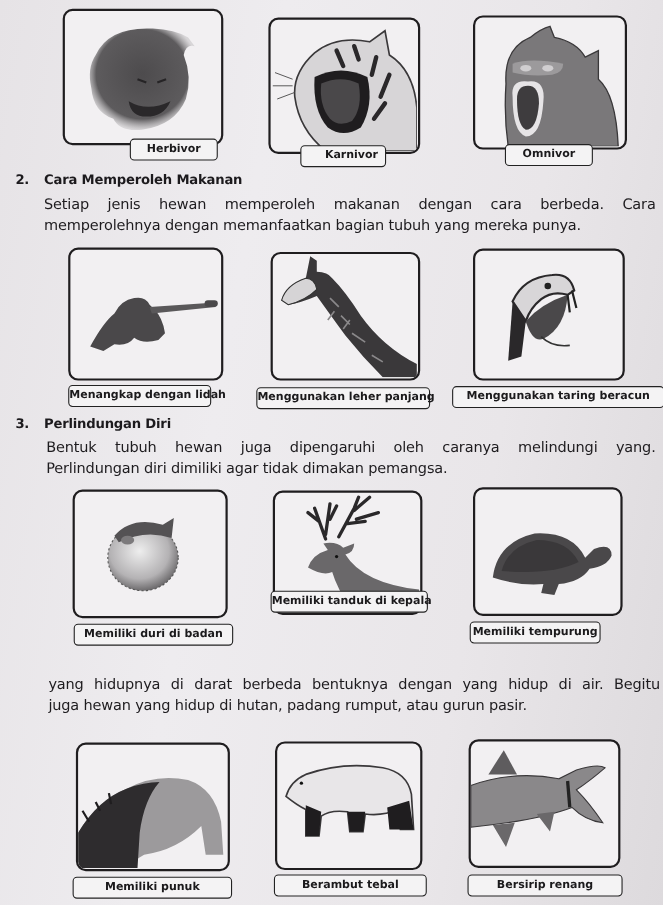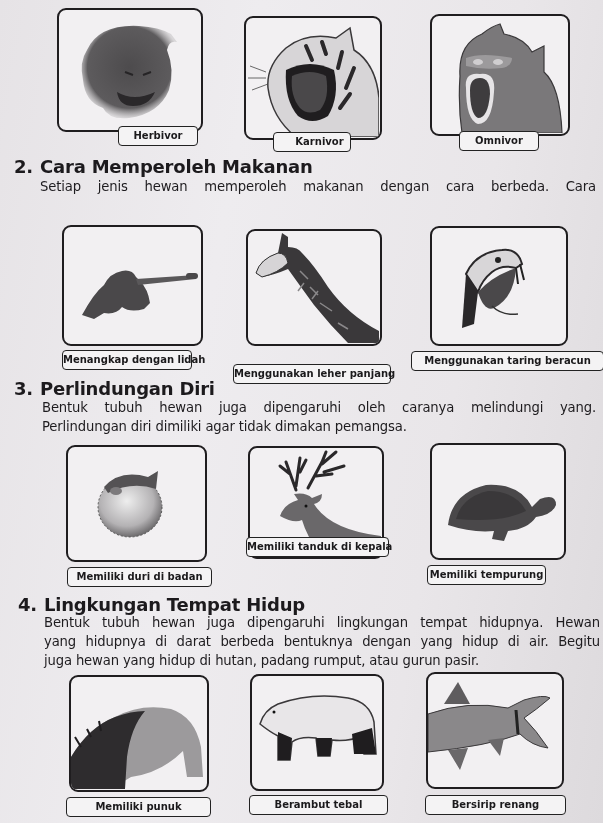--- a/index.html
+++ b/index.html
@@ -14,21 +14,21 @@
     position:absolute; border:2.5px solid #1f1d1f; border-radius:9px;
     background:#f2f0f2; overflow:hidden; box-sizing:border-box;
   }
   .label {
     position:absolute; border:1.5px solid #222; border-radius:4px;
     background:#f4f3f4; box-sizing:border-box;
     font-size:10px; font-weight:bold; text-align:center;
     line-height:17px; height:20px; white-space:nowrap; color:#1b1a1c;
   }
   .heading {
-    position:absolute; font-size:18px; font-weight:bold; color:#1c1a1d;
+    position:absolute; font-size:12px; font-weight:bold; color:#1c1a1d;
     letter-spacing:-0.2px;
   }
   .heading .num { display:inline-block; width:26px; }
   .para {
     position:absolute; font-size:13.2px; line-height:19px; color:#1e1c1f;
     text-align:justify; letter-spacing:-0.15px;
   }
   .para span { display:block; }
   .just { text-align:justify; text-align-last:justify; }
   svg { display:block; }
@@ -75,39 +75,40 @@
       <path d="M38 74 Q38 62 48 62 Q58 62 58 78 Q56 102 46 102 Q38 98 38 74Z" fill="#3e3c3e"></path>
     </svg>
   </div>
   <div class="label" style="left:459px;top:131px;width:80px;">Omnivor</div>
 
   <div class="heading" style="left:14px;top:156px;">
     <span class="num">2.</span><span>Cara Memperoleh Makanan</span>
   </div>
   <div class="para" style="left:40px;top:177px;width:556px;">
     <span class="just">Setiap jenis hewan memperoleh makanan dengan cara berbeda. Cara</span>
+    <span>memperolehnya dengan memanfaatkan bagian tubuh yang mereka punya.</span>
   </div>
 
   <div class="frame" style="left:62px;top:225px;width:141px;height:121px;">
     <svg width="136" height="116" viewBox="0 0 136 116">
       <path d="M18 88 Q30 66 40 58 Q46 46 58 44 Q68 42 72 50 L76 54 Q84 62 86 76 L80 82 Q66 86 58 80 Q52 88 40 86 L30 92 Z" fill="#4a484a"></path>
       <path d="M72 52 L132 48 L132 52 L74 58Z" fill="#5a585a"></path>
       <rect x="122" y="46" width="12" height="6" rx="3" fill="#4a484a"></rect>
     </svg>
   </div>
   <div class="label" style="left:62px;top:350px;width:130px;">Menangkap dengan lidah</div>
 
   <div class="frame" style="left:246px;top:229px;width:136px;height:117px;">
     <svg width="131" height="112" viewBox="0 0 131 112">
       <path d="M8 42 Q12 28 30 22 L34 2 L40 6 L40 16 Q50 16 54 22 Q66 34 80 56 Q100 84 131 100 L131 112 L100 112 Q82 94 66 74 Q50 52 40 38 Q26 44 14 46Z" fill="#3a383a"></path>
       <path d="M8 42 Q12 28 30 22 Q38 22 40 32 Q30 42 14 46Z" fill="#d6d4d6" stroke="#333" stroke-width="1"></path>
       <path d="M52 40 L60 48 M62 56 L70 64 M72 72 L84 80 M90 92 L100 98 M56 52 L50 60 M70 60 L64 68" stroke="#8a888a" stroke-width="1.5"></path>
     </svg>
   </div>
-  <div class="label" style="left:233px;top:364px;width:158px;">Menggunakan leher panjang</div>
+  <div class="label" style="left:233px;top:352px;width:158px;">Menggunakan leher panjang</div>
 
   <div class="frame" style="left:430px;top:226px;width:138px;height:120px;">
     <svg width="133" height="115" viewBox="0 0 133 115">
       <path d="M34 46 Q44 24 70 22 Q86 20 90 36 L84 40 Q70 36 60 44 Q50 52 46 64 Z" fill="#d8d6d8" stroke="#2a282a" stroke-width="2"></path>
       <circle cx="66" cy="32" r="3" fill="#222"></circle>
       <path d="M46 64 Q60 48 84 40 Q82 70 62 80 Q52 84 46 64Z" fill="#4a484a"></path>
       <path d="M84 40 L86 56 M88 36 L92 52" stroke="#222" stroke-width="2"></path>
       <path d="M60 78 Q70 88 86 86" stroke="#333" stroke-width="1.5" fill="none"></path>
       <path d="M34 46 L30 100 L42 96 L46 64Z" fill="#2a282a"></path>
     </svg>
@@ -148,25 +149,21 @@
   <div class="label" style="left:246px;top:537px;width:143px;">Memiliki tanduk di kepala</div>
 
   <div class="frame" style="left:430px;top:443px;width:136px;height:117px;">
     <svg width="131" height="112" viewBox="0 0 131 112">
       <path d="M16 80 Q20 48 54 40 Q88 38 100 62 L108 54 Q124 48 124 60 Q120 70 104 72 Q96 84 76 86 L72 96 L60 94 L62 86 Q40 88 16 80Z" fill="#4a484a"></path>
       <path d="M24 74 Q30 52 56 46 Q84 46 94 66 Q70 78 24 74Z" fill="#3a383a"></path>
     </svg>
   </div>
   <div class="label" style="left:427px;top:565px;width:119px;">Memiliki tempurung</div>
 
-  <div class="heading" style="left:18px;top:594px;">
-    <span class="num">4.</span><span>Lingkungan Tempat Hidup</span>
-  </div>
   <div class="para" style="left:44px;top:613px;width:556px;">
-    <span class="just">Bentuk tubuh hewan juga dipengaruhi lingkungan tempat hidupnya. Hewan</span>
     <span class="just">yang hidupnya di darat berbeda bentuknya dengan yang hidup di air. Begitu</span>
     <span>juga hewan yang hidup di hutan, padang rumput, atau gurun pasir.</span>
   </div>
 
   <div class="frame" style="left:69px;top:675px;width:140px;height:117px;">
     <svg width="135" height="112" viewBox="0 0 135 112">
       <path d="M0 80 Q18 50 44 40 Q70 26 100 32 Q124 40 130 70 L132 100 L116 100 L112 74 Q90 96 60 100 L40 112 L0 112Z" fill="#9c9a9c"></path>
       <path d="M0 80 Q18 50 44 40 Q60 34 74 34 Q60 50 56 80 L54 112 L0 112Z" fill="#2e2c2e"></path>
       <path d="M10 70 L4 60 M20 60 L16 52 M30 54 L28 44" stroke="#1f1d1f" stroke-width="2"></path>
     </svg>

